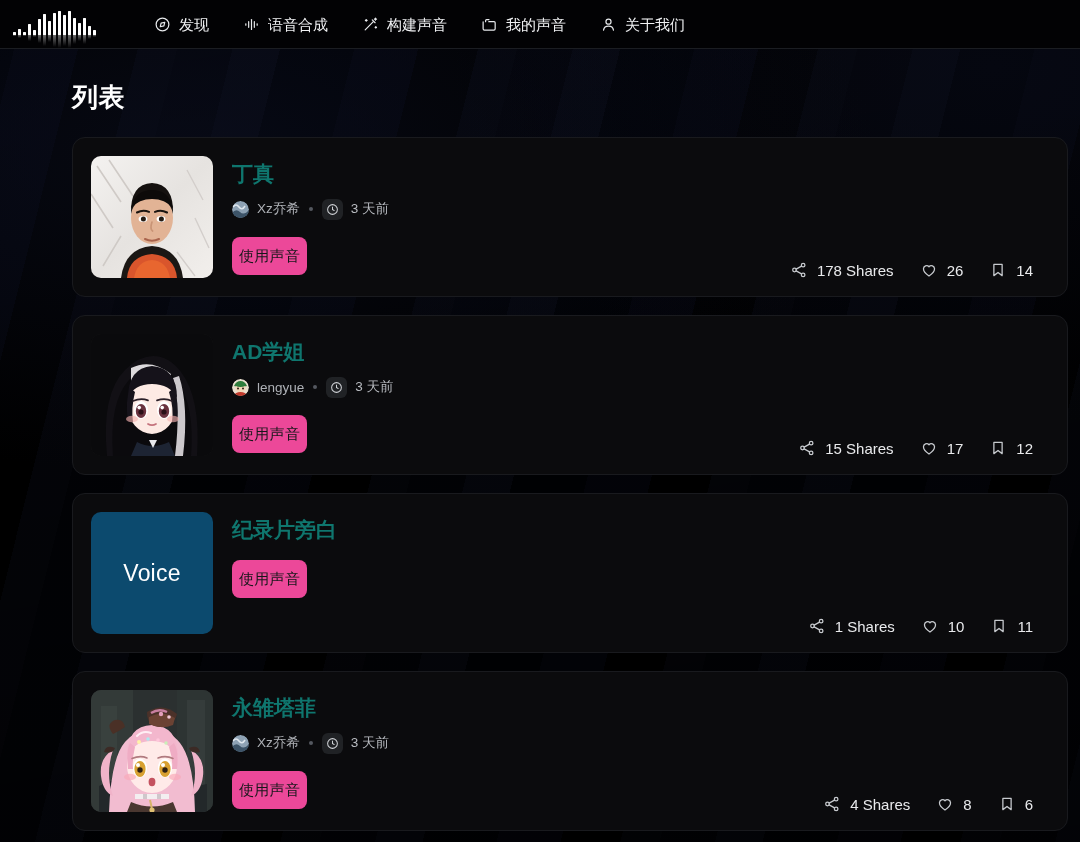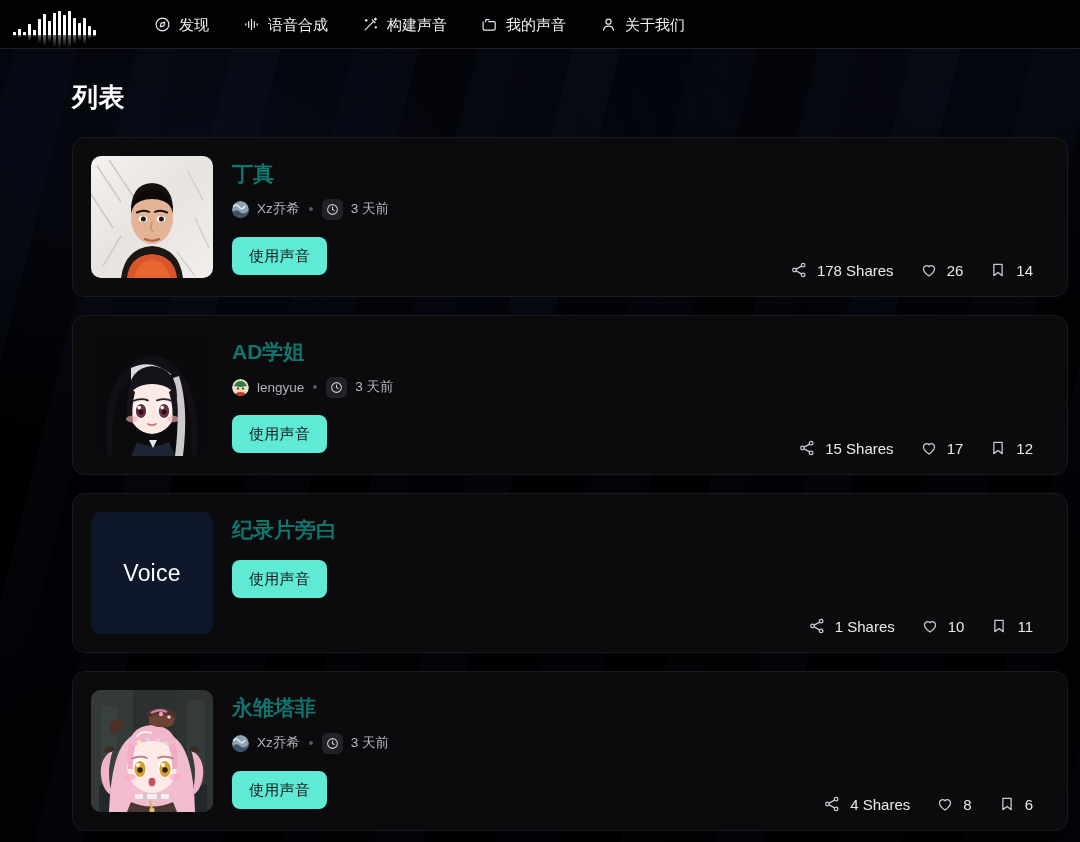--- a/index.html
+++ b/index.html
@@ -156,21 +156,21 @@
     width: 122px;
     height: 122px;
     border-radius: 10px;
     flex: 0 0 auto;
     overflow: hidden;
     background: #1a1a1a;
     position: relative;
   }
   .thumb svg { display: block; width: 122px; height: 122px; }
   .thumb.placeholder {
-    background: #0f172a;
+    background: #0c4a6e;
     display: flex;
     align-items: center;
     justify-content: center;
   }
   .thumb.placeholder .ph-text {
     color: #ffffff;
     font-size: 23px;
     letter-spacing: 0.2px;
   }
 
@@ -227,25 +227,25 @@
   .meta .clock-chip svg { display: block; width: 13px; height: 13px; color: #cfd2d6; }
   .meta .time {
     font-size: 13.5px;
     color: #b9bcc1;
     white-space: nowrap;
   }
 
   .use-btn {
     margin-top: 18px;
     align-self: flex-start;
-    background: #5eead4;
+    background: #ec4899;
     color: #17181a;
     border: none;
     border-radius: 8px;
-    padding: 0 17px;
+    padding: 0 7px;
     height: 38px;
     font-size: 15px;
     font-weight: 500;
     font-family: inherit;
     cursor: pointer;
     letter-spacing: 0.3px;
   }
 
   .stats {
     position: absolute;

